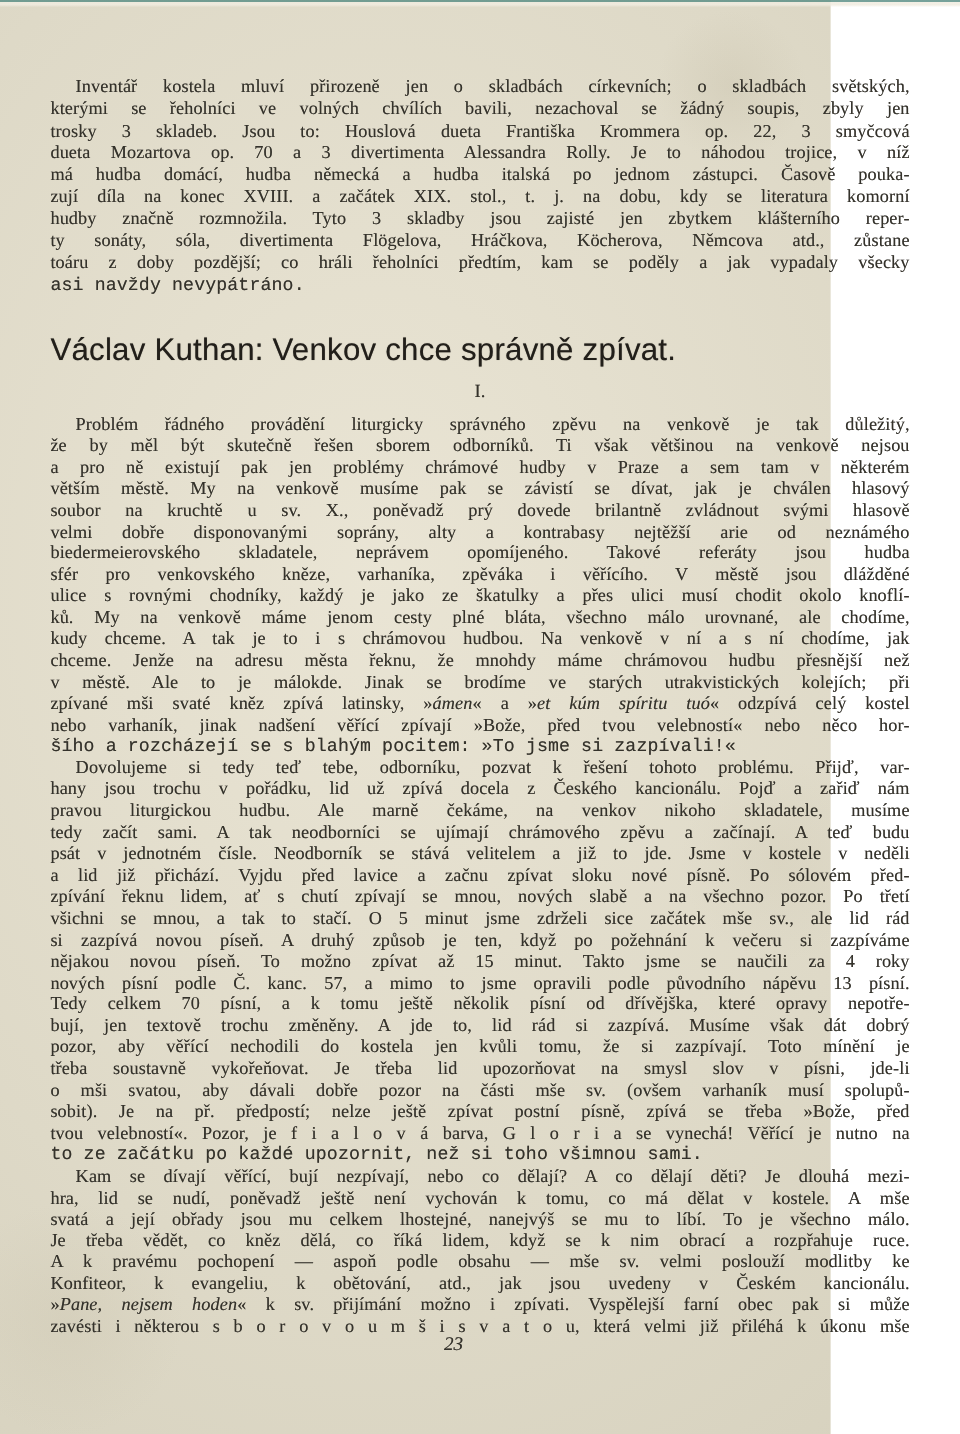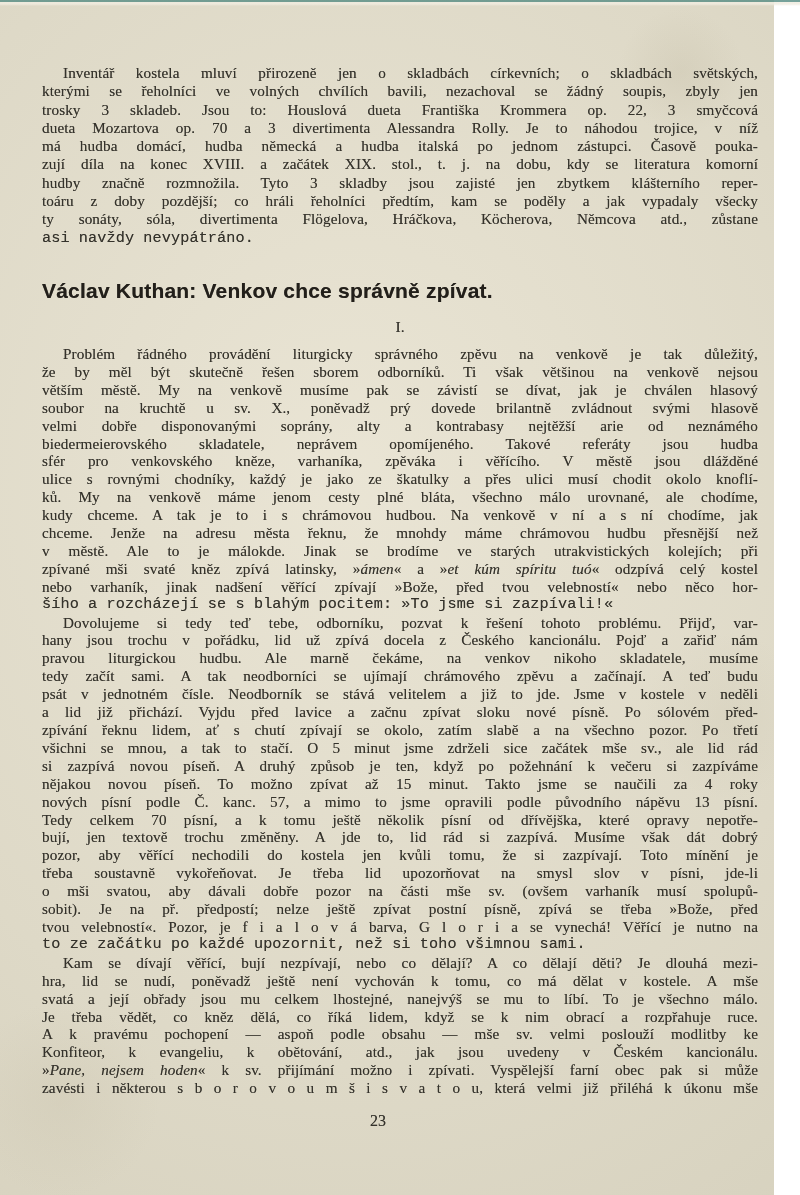--- a/index.html
+++ b/index.html
@@ -3,21 +3,21 @@
 <meta charset="utf-8">
 <style>
   html, body { margin: 0; padding: 0; }
   body {
     width: 800px; height: 1195px;
     overflow: hidden;
     font-family: "Liberation Serif", serif;
   }
   .sheet {
     position: relative;
-    width: 774px; height: 1195px;
+    width: 692px; height: 1195px;
     background:
       radial-gradient(ellipse 120% 90% at 45% 40%, rgba(235,230,214,0.9) 0%, rgba(222,217,199,0.95) 55%, rgba(211,206,186,1) 100%);
     background-color: #ddd8c6;
   }
   
   .edge-top {
     position: absolute; top: 0; left: 0; width: 800px; height: 6px;
     background: linear-gradient(to bottom, #5e9188 0px, #5e9188 2px, #f0ece0 2px, #f0ece0 4px, rgba(240,236,224,0) 6px);
     opacity: 0.85;
   }
@@ -43,22 +43,22 @@
     text-align-last: justify;
     white-space: normal;
   }
   .para .line.first { text-indent: 21px; }
   .para .line.last { text-align-last: left; font-family: Liberation Mono, monospace; }
   .p-intro { line-height: 18.3px; }
   .p-body  { line-height: 17.9px; }
   .article-heading {
     margin: 31px 0 0 0;
     font-family: "Liberation Sans", sans-serif;
-    font-weight: 700;
-    font-size: 21px;
+    font-weight: 400;
+    font-size: 26px;
     line-height: 26px;
     letter-spacing: 0.2px;
     color: #221f1a;
     text-shadow: 0 0 0.6px rgba(34,31,26,0.6);
   }
   .section-numeral {
     margin-top: 13px;
     height: 20px;
     line-height: 20px;
     text-align: center;
@@ -66,52 +66,54 @@
     color: #34322b;
   }
   .body-paras { margin-top: 8px; }
   .page-number {
     position: absolute;
     left: 0; top: 1112px; width: 756px;
     text-align: center;
     font-size: 16px;
     color: #34322b;
     text-shadow: 0 0 0.5px rgba(52,50,43,0.55);
+    font-style: italic;
   }
 </style>
 </head>
 <body>
 
 <div class="sheet">
   <div class="edge-top"></div>
   <div class="mottle"></div>
 
   <div class="textcol">
 
     <div class="para p-intro">
         <div class="line first">Inventář kostela mluví přirozeně jen o skladbách církevních; o skladbách světských,</div>
         <div class="line">kterými se řeholníci ve volných chvílích bavili, nezachoval se žádný soupis, zbyly jen</div>
         <div class="line">trosky 3 skladeb. Jsou to: Houslová dueta Františka Krommera op. 22, 3 smyčcová</div>
         <div class="line">dueta Mozartova op. 70 a 3 divertimenta Alessandra Rolly. Je to náhodou trojice, v níž</div>
         <div class="line">má hudba domácí, hudba německá a hudba italská po jednom zástupci. Časově pouka-</div>
         <div class="line">zují díla na konec XVIII. a začátek XIX. stol., t. j. na dobu, kdy se literatura komorní</div>
         <div class="line">hudby značně rozmnožila. Tyto 3 skladby jsou zajisté jen zbytkem klášterního reper-</div>
+        <div class="line">ty sonáty, sóla, divertimenta Flögelova, Hráčkova, Köcherova, Němcova atd., zůstane</div>
         <div class="line">toáru z doby pozdější; co hráli řeholníci předtím, kam se poděly a jak vypadaly všecky</div>
-        <div class="line">ty sonáty, sóla, divertimenta Flögelova, Hráčkova, Köcherova, Němcova atd., zůstane</div>
         <div class="line last">asi navždy nevypátráno.</div>
       </div>
 
     <h1 class="article-heading">Václav Kuthan: Venkov chce správně zpívat.</h1>
 
     <div class="section-numeral">I.</div>
 
     <div class="body-paras">
       <div class="para p-body">
           <div class="line first">Problém řádného provádění liturgicky správného zpěvu na venkově je tak důležitý,</div>
           <div class="line">že by měl být skutečně řešen sborem odborníků. Ti však většinou na venkově nejsou</div>
+          <div class="line">a pro ně existují pak jen problémy chrámové hudby v Praze a sem tam v některém</div>
           <div class="line">větším městě. My na venkově musíme pak se závistí se dívat, jak je chválen hlasový</div>
           <div class="line">soubor na kruchtě u sv. X., poněvadž prý dovede brilantně zvládnout svými hlasově</div>
           <div class="line">velmi dobře disponovanými soprány, alty a kontrabasy nejtěžší arie od neznámého</div>
           <div class="line">biedermeierovského skladatele, neprávem opomíjeného. Takové referáty jsou hudba</div>
           <div class="line">sfér pro venkovského kněze, varhaníka, zpěváka i věřícího. V městě jsou dlážděné</div>
           <div class="line">ulice s rovnými chodníky, každý je jako ze škatulky a přes ulici musí chodit okolo knoflí-</div>
           <div class="line">ků. My na venkově máme jenom cesty plné bláta, všechno málo urovnané, ale chodíme,</div>
           <div class="line">kudy chceme. A tak je to i s chrámovou hudbou. Na venkově v ní a s ní chodíme, jak</div>
           <div class="line">chceme. Jenže na adresu města řeknu, že mnohdy máme chrámovou hudbu přesnější než</div>
           <div class="line">v městě. Ale to je málokde. Jinak se brodíme ve starých utrakvistických kolejích; při</div>
@@ -119,21 +121,21 @@
           <div class="line">nebo varhaník, jinak nadšení věřící zpívají »Bože, před tvou velebností« nebo něco hor-</div>
           <div class="line last">šího a rozcházejí se s blahým pocitem: »To jsme si zazpívali!«</div>
         </div>
       <div class="para p-body">
           <div class="line first">Dovolujeme si tedy teď tebe, odborníku, pozvat k řešení tohoto problému. Přijď, var-</div>
           <div class="line">hany jsou trochu v pořádku, lid už zpívá docela z Českého kancionálu. Pojď a zařiď nám</div>
           <div class="line">pravou liturgickou hudbu. Ale marně čekáme, na venkov nikoho skladatele, musíme</div>
           <div class="line">tedy začít sami. A tak neodborníci se ujímají chrámového zpěvu a začínají. A teď budu</div>
           <div class="line">psát v jednotném čísle. Neodborník se stává velitelem a již to jde. Jsme v kostele v neděli</div>
           <div class="line">a lid již přichází. Vyjdu před lavice a začnu zpívat sloku nové písně. Po sólovém před-</div>
-          <div class="line">zpívání řeknu lidem, ať s chutí zpívají se okolo, zatím slabě a na všechno pozor. Po třetí</div>
+          <div class="line">zpívání řeknu lidem, ať s chutí zpívají se mnou, nových slabě a na všechno pozor. Po třetí</div>
           <div class="line">všichni se mnou, a tak to stačí. O 5 minut jsme zdrželi sice začátek mše sv., ale lid rád</div>
           <div class="line">si zazpívá novou píseň. A druhý způsob je ten, když po požehnání k večeru si zazpíváme</div>
           <div class="line">nějakou novou píseň. To možno zpívat až 15 minut. Takto jsme se naučili za 4 roky</div>
           <div class="line">nových písní podle Č. kanc. 57, a mimo to jsme opravili podle původního nápěvu 13 písní.</div>
           <div class="line">Tedy celkem 70 písní, a k tomu ještě několik písní od dřívějška, které opravy nepotře-</div>
           <div class="line">bují, jen textově trochu změněny. A jde to, lid rád si zazpívá. Musíme však dát dobrý</div>
           <div class="line">pozor, aby věřící nechodili do kostela jen kvůli tomu, že si zazpívají. Toto mínění je</div>
           <div class="line">třeba soustavně vykořeňovat. Je třeba lid upozorňovat na smysl slov v písni, jde-li</div>
           <div class="line">o mši svatou, aby dávali dobře pozor na části mše sv. (ovšem varhaník musí spolupů-</div>
           <div class="line">sobit). Je na př. předpostí; nelze ještě zpívat postní písně, zpívá se třeba »Bože, před</div>

